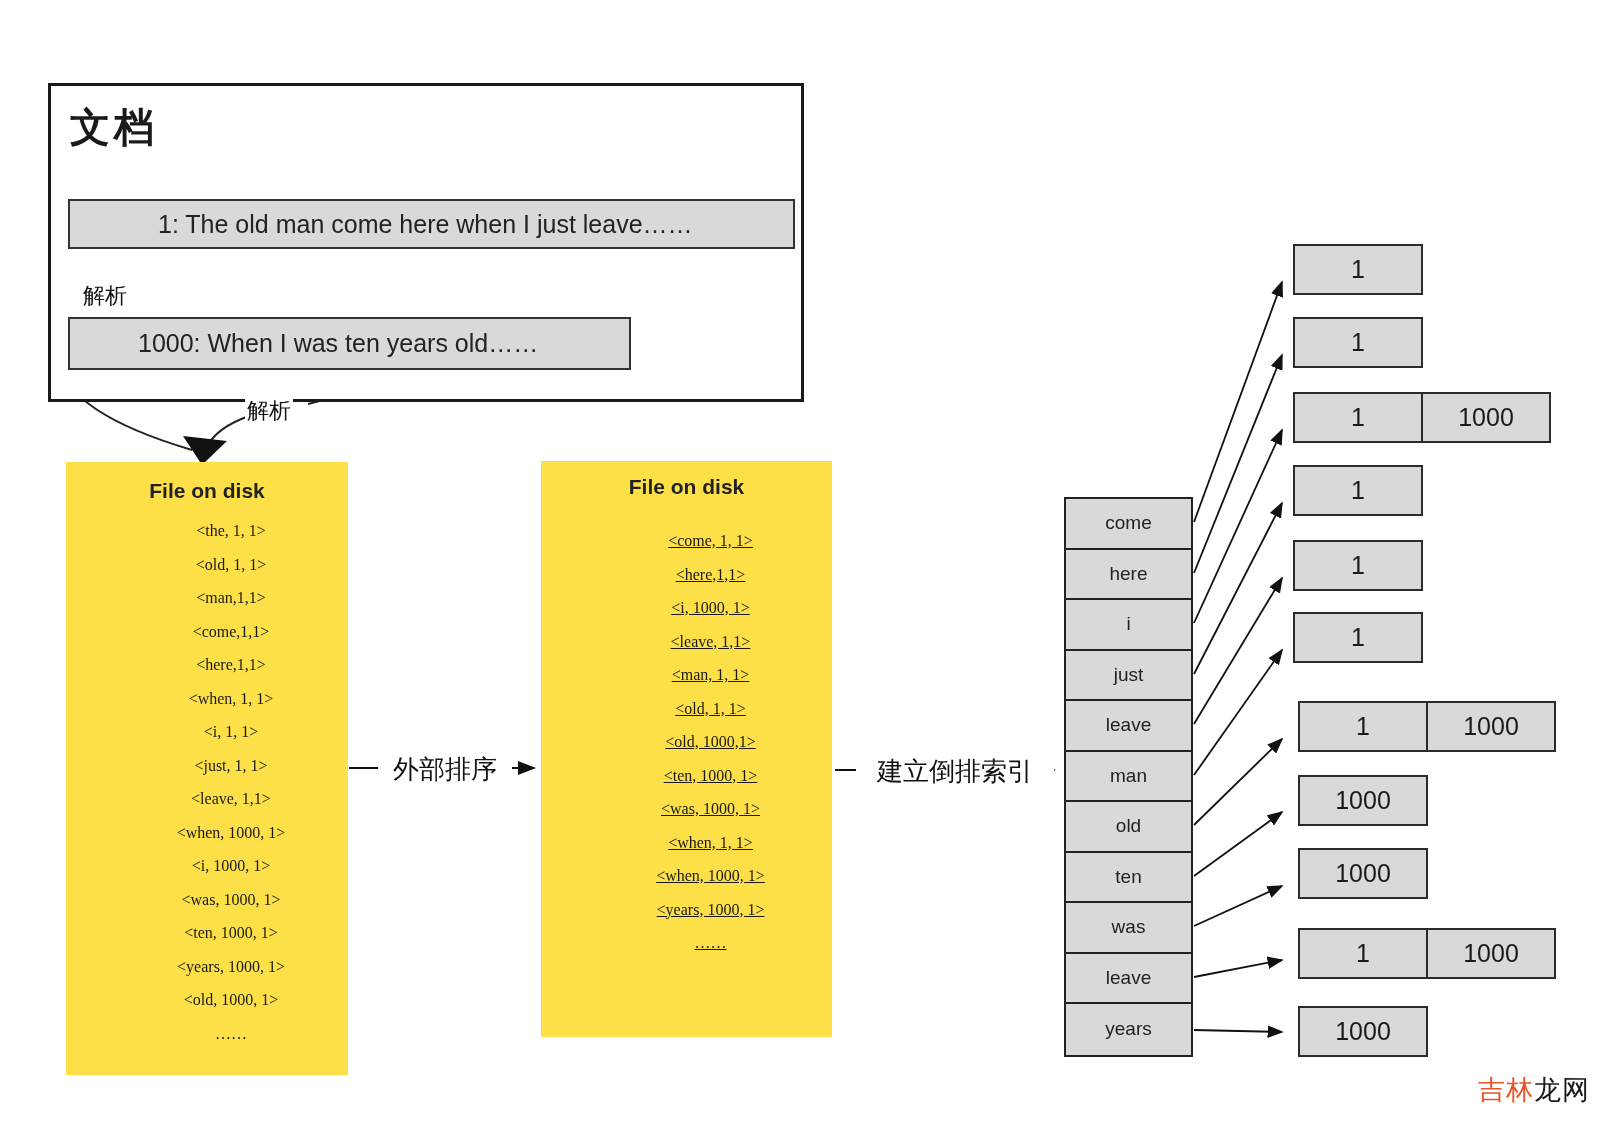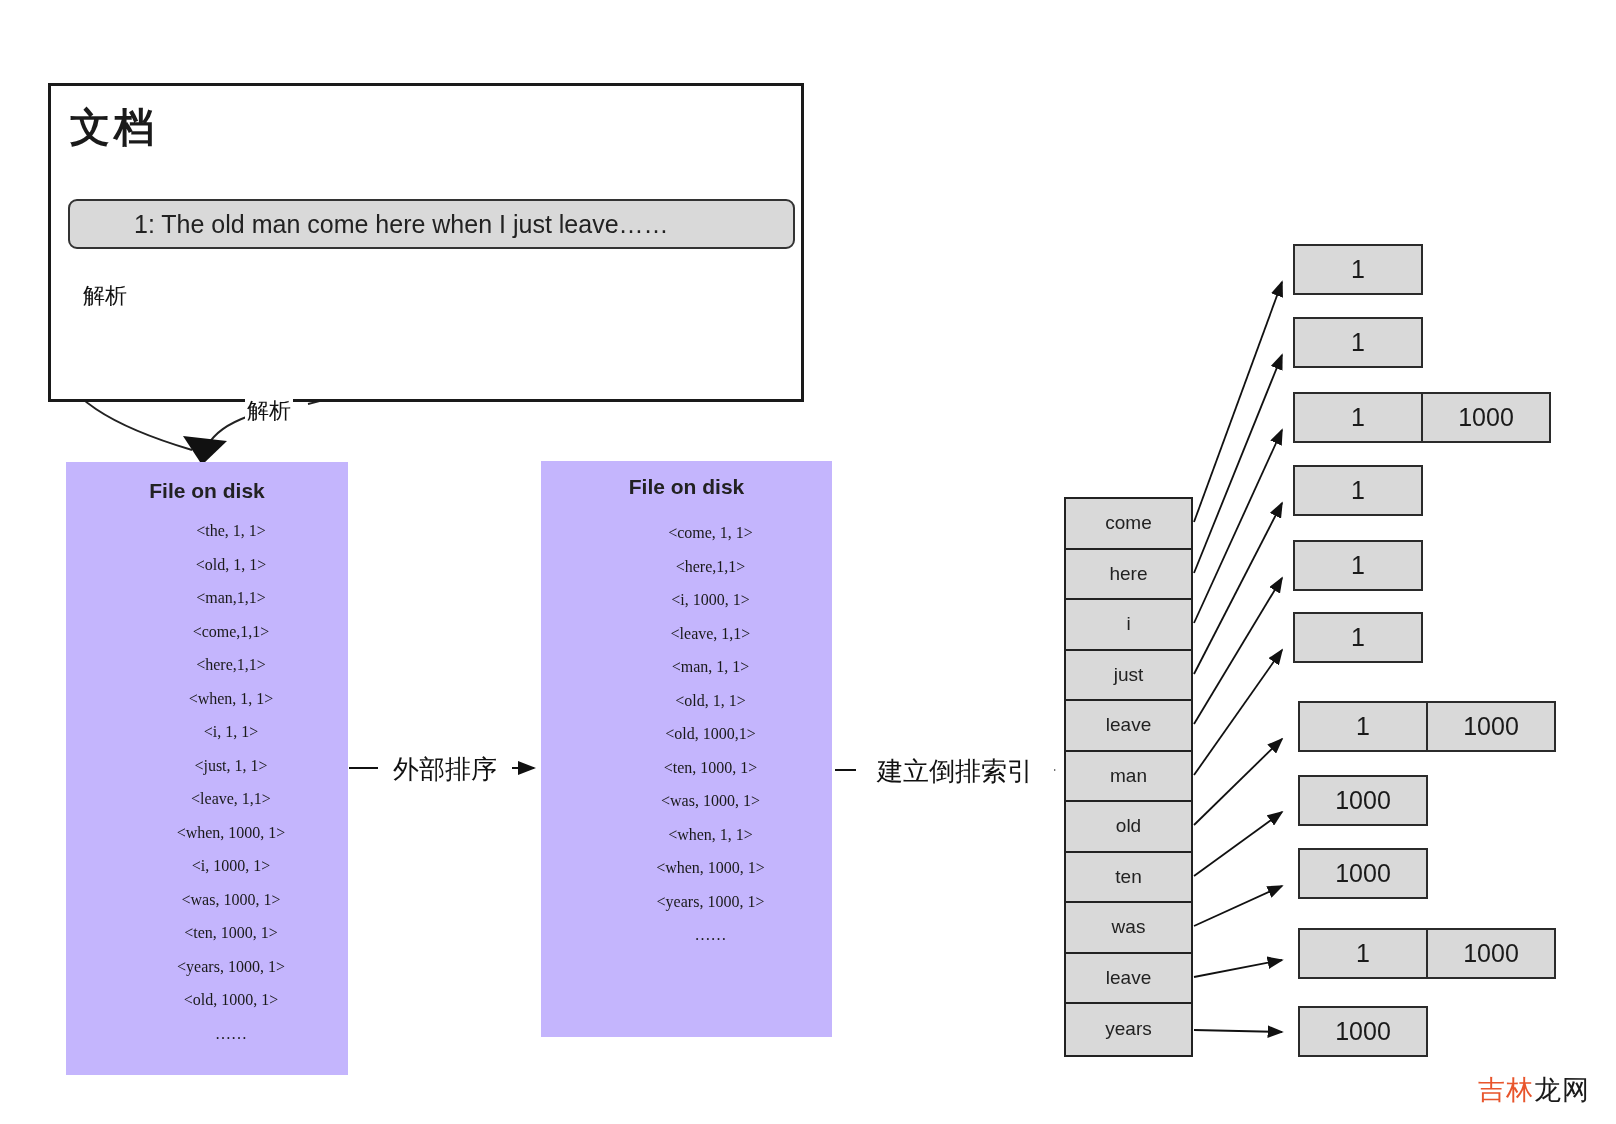--- a/index.html
+++ b/index.html
@@ -5,35 +5,35 @@
   html,body{margin:0;padding:0;background:#fff;}
   #canvas{
     position:relative;width:1616px;height:1124px;background:#ffffff;
     font-family:"Liberation Sans", sans-serif;color:#1a1a1a;overflow:hidden;
   }
   .abs{position:absolute;}
   
   .doc-panel{left:48px;top:83px;width:750px;height:313px;border:3px solid #1a1a1a;background:#fff;}
   .doc-title{left:70px;top:100px;font-size:40px;font-weight:600;letter-spacing:4px;}
   .doc-box{background:#d9d9d9;border:2px solid #333;box-sizing:border-box;font-size:25px;color:#222;}
-  .doc1{left:68px;top:199px;width:727px;height:50px;line-height:46px;padding-left:64px;border-radius:9px;}
+  .doc1{left:68px;top:199px;width:727px;height:50px;line-height:46px;padding-left:88px;}
   .doc2{left:68px;top:317px;width:563px;height:53px;line-height:49px;padding-left:68px;}
   .parse-label{font-size:22px;color:#111;background:#fff;padding:1px 2px;}
   .parse1{left:81px;top:280px;}
   .parse2{left:245px;top:395px;}
   
-  .file-box{background:#c4b5fd;text-align:center;box-sizing:border-box;}
+  .file-box{background:#fde047;text-align:center;box-sizing:border-box;}
   .file1{left:66px;top:462px;width:282px;height:613px;}
   .file2{left:541px;top:461px;width:291px;height:576px;}
   .file-title{font-size:21px;font-weight:bold;color:#222;line-height:26px;}
   .file1 .file-title{margin-top:16px;}
   .file2 .file-title{margin-top:13px;}
   .tuple-list{font-family:"Liberation Serif","DejaVu Serif",serif;font-size:16px;color:#1a1a1a;padding-left:48px;}
   .file1 .tuple-list{margin-top:10px;}
-  .file2 .tuple-list{margin-top:16px;}
+  .file2 .tuple-list{margin-top:24px;text-decoration:underline;}
   .tuple{line-height:33.5px;white-space:nowrap;}
   
   .flow-label{font-size:26px;color:#111;background:#fff;text-align:center;padding:0 3px;}
   .sort-label{left:378px;top:752px;width:128px;text-align:center;}
   .build-label{left:856px;top:754px;width:192px;}
   
   .word-table{left:1064px;top:497px;width:129px;border:2px solid #222;box-sizing:border-box;background:#d9d9d9;}
   .word-cell{height:50.5px;box-sizing:border-box;border-bottom:2px solid #222;
     display:flex;align-items:center;justify-content:center;font-size:19px;color:#222;background:#d9d9d9;}
   .word-cell:last-child{border-bottom:none;}
@@ -78,20 +78,21 @@
     <line x1="1194" y1="825" x2="1282" y2="739" stroke="#111" stroke-width="1.8" marker-end="url(#ah)"></line>
     <line x1="1194" y1="876" x2="1282" y2="812" stroke="#111" stroke-width="1.8" marker-end="url(#ah)"></line>
     <line x1="1194" y1="926" x2="1282" y2="886" stroke="#111" stroke-width="1.8" marker-end="url(#ah)"></line>
     <line x1="1194" y1="977" x2="1282" y2="960" stroke="#111" stroke-width="1.8" marker-end="url(#ah)"></line>
     <line x1="1194" y1="1030" x2="1282" y2="1032" stroke="#111" stroke-width="1.8" marker-end="url(#ah)"></line>
   </svg>
 
   <div class="abs doc-panel"></div>
   <div class="abs doc-title">文档</div>
   <div class="abs doc-box doc1">1: The old man come here when I just leave……</div>
+  <div class="abs doc-box doc2">1000: When I was ten years old……</div>
   <div class="abs parse-label parse1">解析</div>
   <div class="abs parse-label parse2">解析</div>
 
   <div class="abs file-box file1">
     <div class="file-title">File on disk</div>
     <div class="tuple-list">
       <div class="tuple">&lt;the, 1, 1&gt;</div>
       <div class="tuple">&lt;old, 1, 1&gt;</div>
       <div class="tuple">&lt;man,1,1&gt;</div>
       <div class="tuple">&lt;come,1,1&gt;</div>

